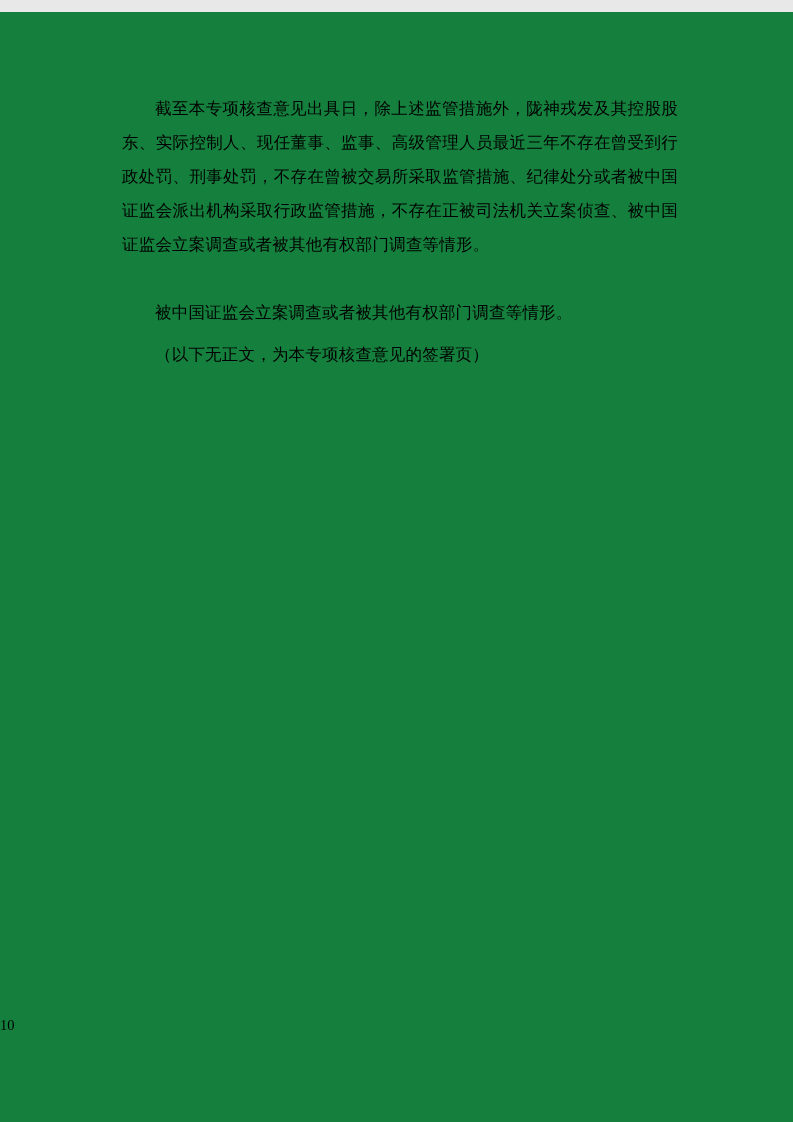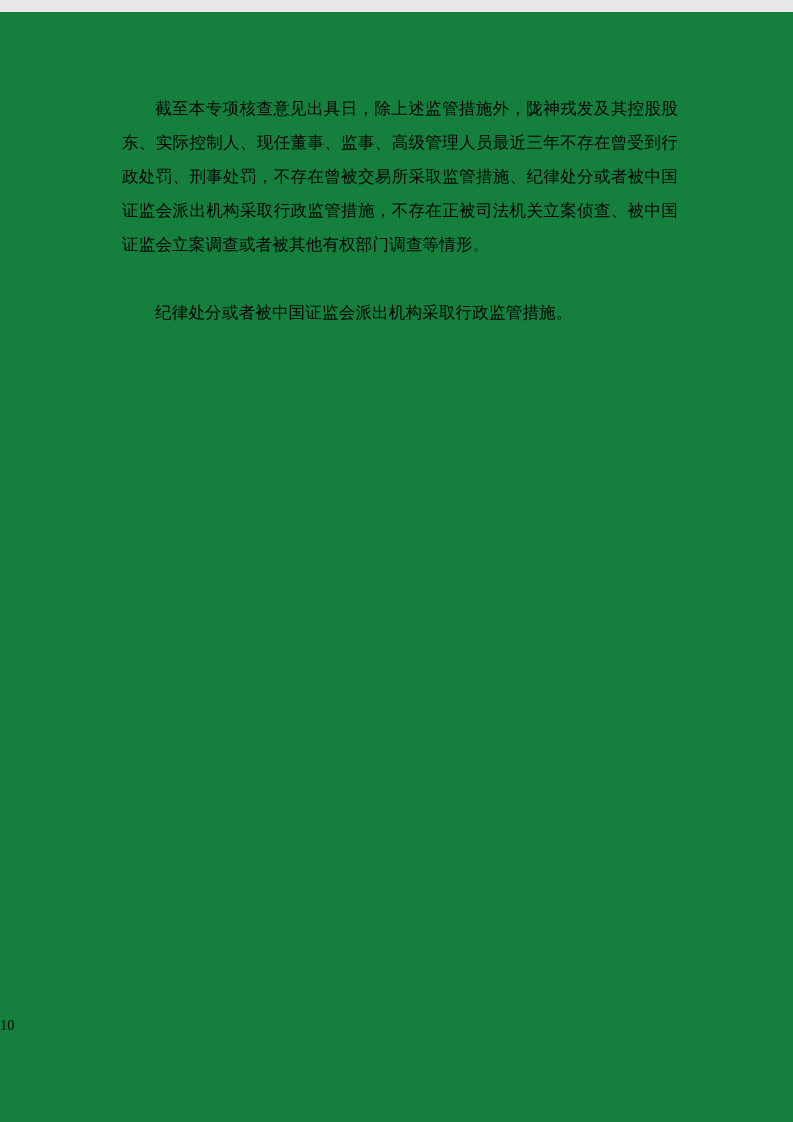--- a/index.html
+++ b/index.html
@@ -54,22 +54,23 @@
 <body>
 
 <div class="page">
 
   <div class="content">
 
     <p class="para indent">截至本专项核查意见出具日，除上述监管措施外，陇神戎发及其控股股东、实际控制人、现任董事、监事、高级管理人员最近三年不存在曾受到行政处罚、刑事处罚，不存在曾被交易所采取监管措施、纪律处分或者被中国证监会派出机构采取行政监管措施，不存在正被司法机关立案侦查、被中国证监会立案调查或者被其他有权部门调查等情形。</p>
 
     <div class="gap-lg"></div>
 
-    <p class="para indent">纪律处分或者被中国证监会派出机构采取行政监管措施。</p>
+    <p class="para indent">被中国证监会立案调查或者被其他有权部门调查等情形。</p>
 
     <div class="gap-sm"></div>
 
+    <p class="para indent">（以下无正文，为本专项核查意见的签署页）</p>
 
   </div>
 
   <div class="page-number">10</div>
 
 </div>
 
 </body></html>

